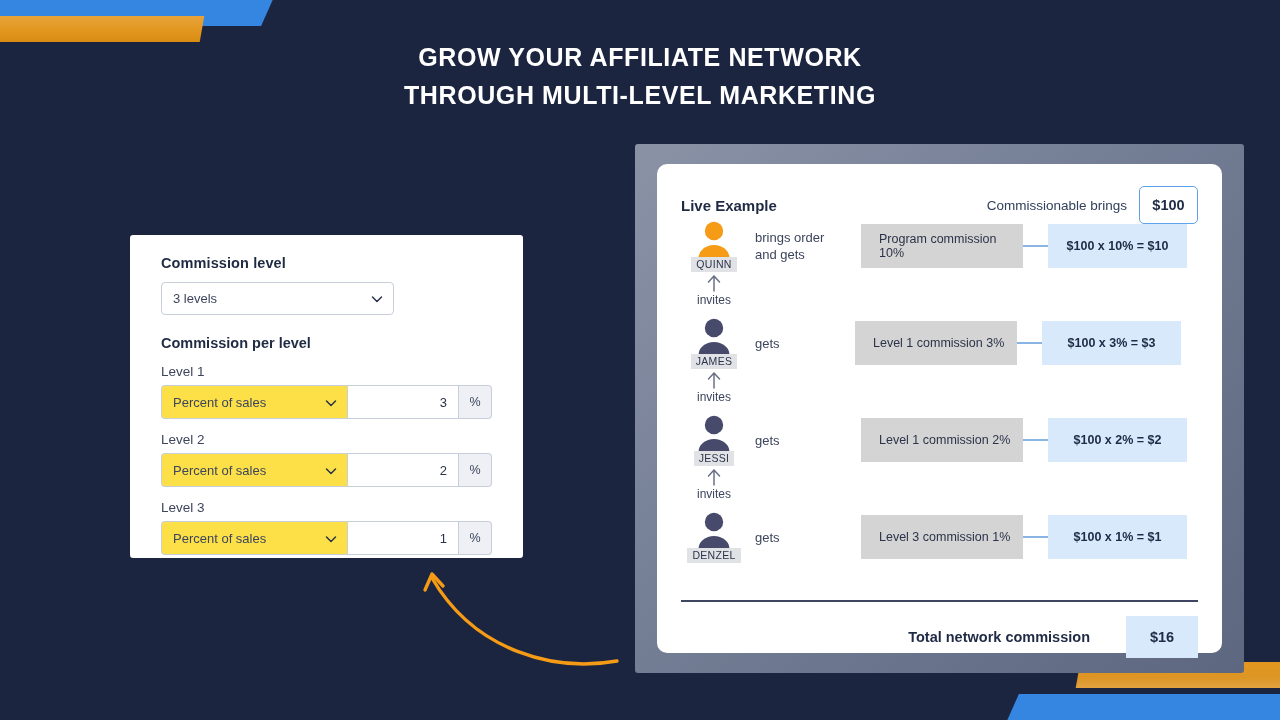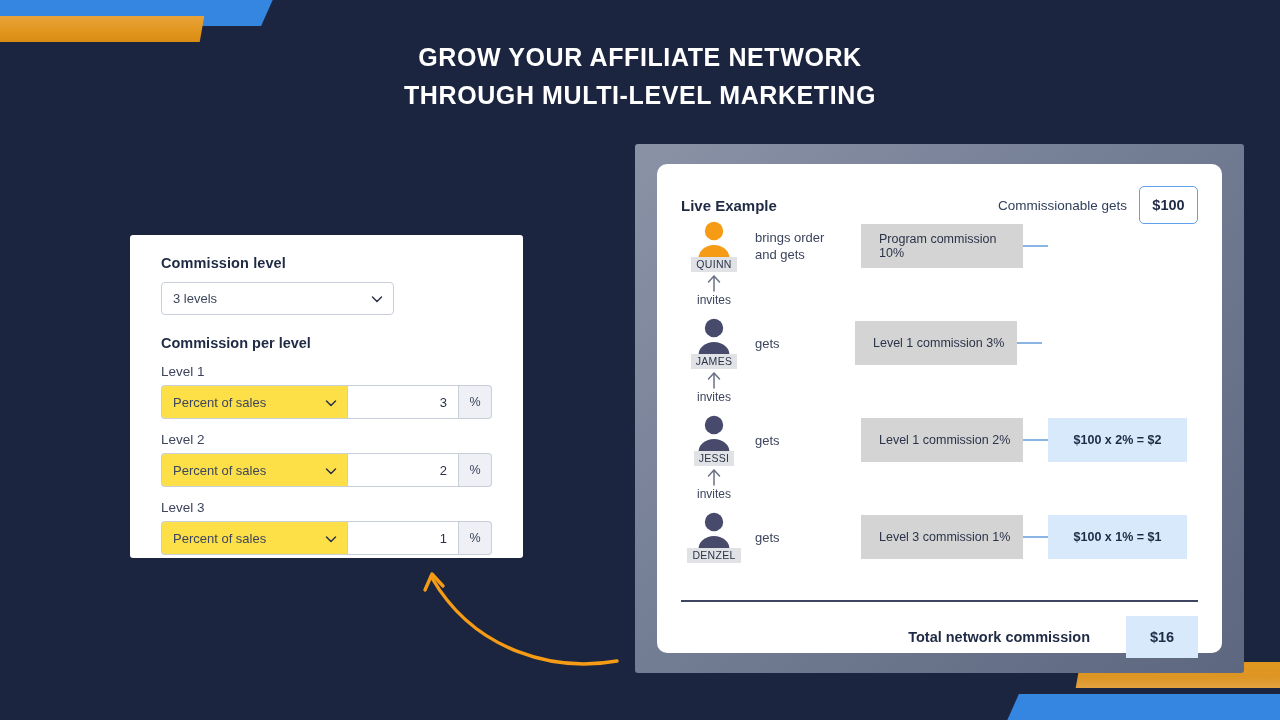--- a/index.html
+++ b/index.html
@@ -282,37 +282,38 @@
     <path d="M212 101 C 150 112, 70 92, 27 18" fill="none" stroke="#f59b16" stroke-width="3.4" stroke-linecap="round"></path>
     <path d="M27 14 L20 30 M27 14 L38 26" fill="none" stroke="#f59b16" stroke-width="3.4" stroke-linecap="round" stroke-linejoin="round"></path>
   </svg>
 
   <div id="example-frame">
     <div id="example-card">
 
       <div id="ex-header">
         <div id="ex-title">Live Example</div>
         <div id="ex-sales">
-          <div id="ex-sales-label">Commissionable gets</div>
+          <div id="ex-sales-label">Commissionable brings</div>
           <div id="ex-sales-value">$100</div>
         </div>
       </div>
 
       <div class="node-row" style="left:24px; top:56px;">
         <div class="avatar-col">
           <svg class="avatar-svg" width="40" height="40" viewBox="0 0 40 40">
             <circle cx="20" cy="11" r="9.2" fill="#f59b16"></circle>
             <path d="M4.5 38 a15.5 13 0 0 1 31 0 z" fill="#f59b16"></path>
           </svg>
           <div class="avatar-name">QUINN</div>
         </div>
         <div class="verb" style="width:92px; margin-left:8px;">brings order and gets</div>
         <div class="chain" style="margin-left:14px;">
           <div class="gray-box">Program commission 10%</div>
           <div class="link-line"></div>
+          <div class="blue-box">$100 x 10% = $10</div>
         </div>
       </div>
 
       <div class="invites-col" style="left:24px; top:110px;">
         <svg width="16" height="18" viewBox="0 0 16 18">
           <path d="M8 17 L8 3 M8 2 L2.5 8 M8 2 L13.5 8" fill="none" stroke="#6a7186" stroke-width="1.5" stroke-linecap="round" stroke-linejoin="round"></path>
         </svg>
         <span>invites</span>
       </div>
 
@@ -321,20 +322,21 @@
           <svg class="avatar-svg" width="40" height="40" viewBox="0 0 40 40">
             <circle cx="20" cy="11" r="9.2" fill="#474a6b"></circle>
             <path d="M4.5 38 a15.5 13 0 0 1 31 0 z" fill="#474a6b"></path>
           </svg>
           <div class="avatar-name">JAMES</div>
         </div>
         <div class="verb" style="width:92px; margin-left:8px;">gets</div>
         <div class="chain" style="margin-left:8px;">
           <div class="gray-box">Level 1 commission 3%</div>
           <div class="link-line"></div>
+          <div class="blue-box">$100 x 3% = $3</div>
         </div>
       </div>
 
       <div class="invites-col" style="left:24px; top:207px;">
         <svg width="16" height="18" viewBox="0 0 16 18">
           <path d="M8 17 L8 3 M8 2 L2.5 8 M8 2 L13.5 8" fill="none" stroke="#6a7186" stroke-width="1.5" stroke-linecap="round" stroke-linejoin="round"></path>
         </svg>
         <span>invites</span>
       </div>
 

